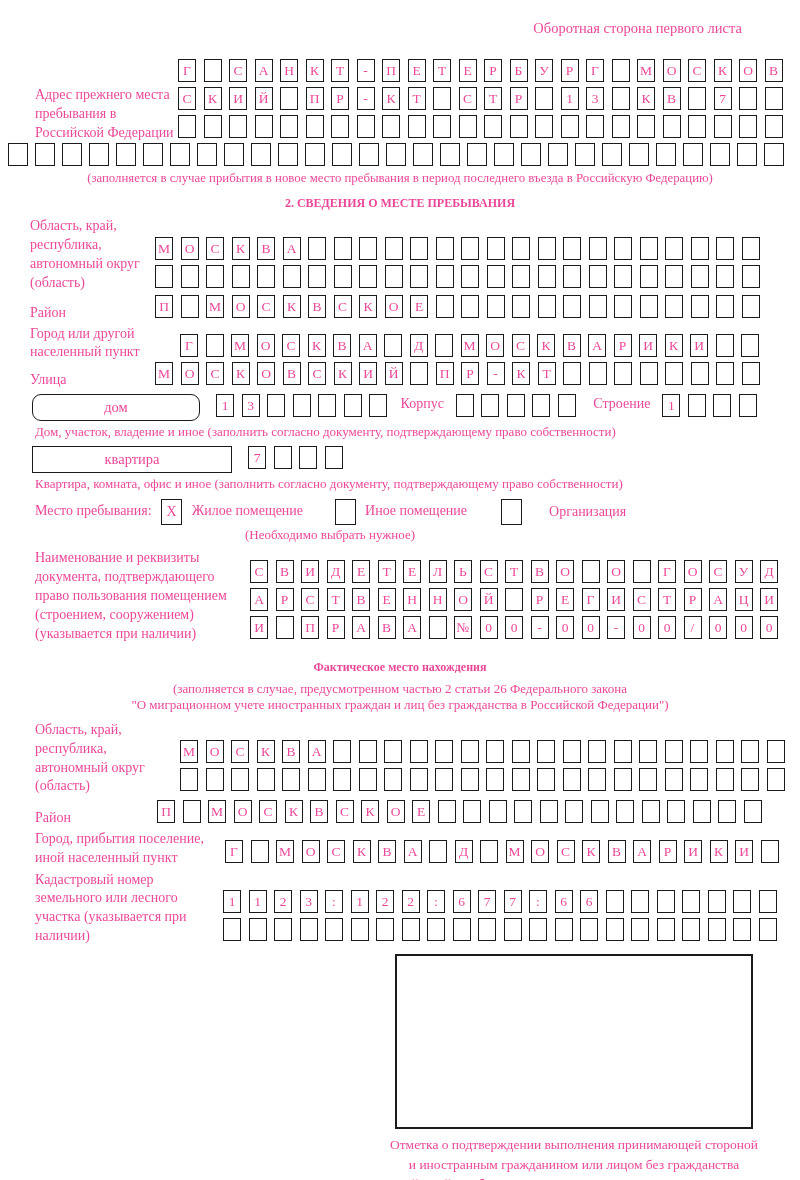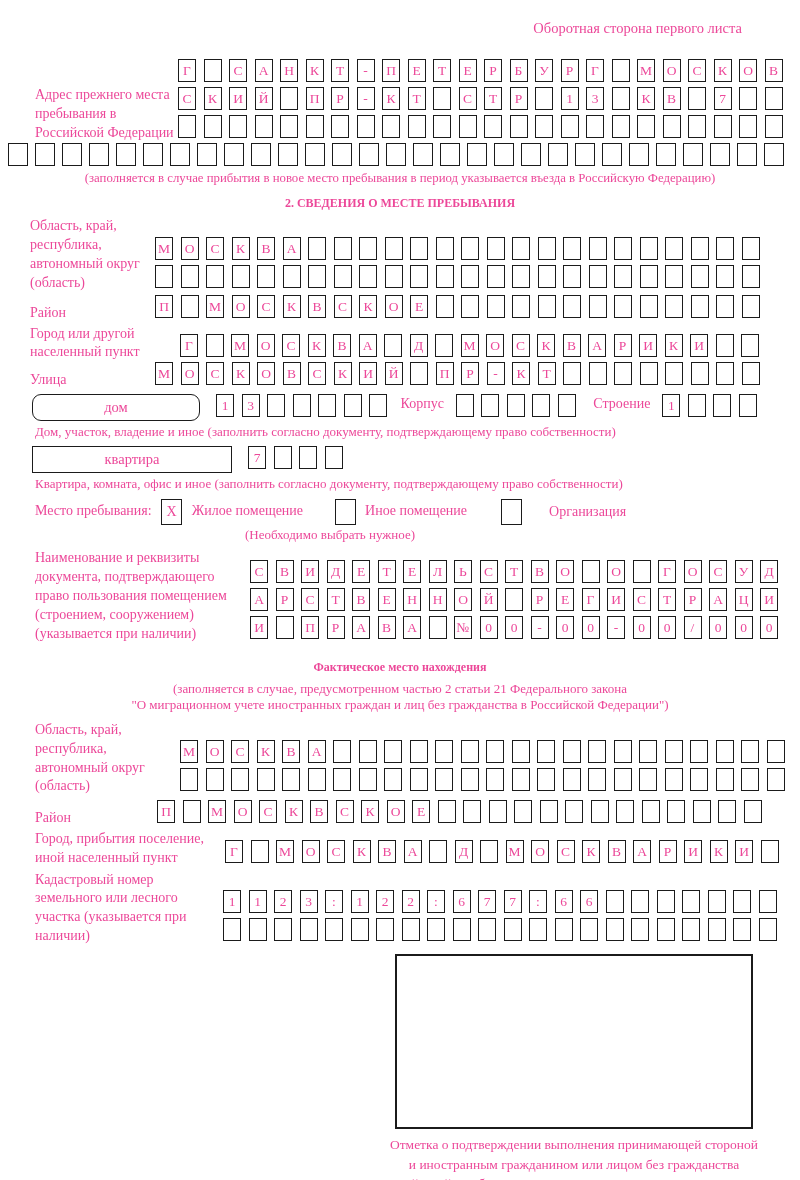--- a/index.html
+++ b/index.html
@@ -90,21 +90,21 @@
 
   <div class="field" style="margin:22px 0 0 35px;">
     <div class="flabel" style="width:143px;">Адрес прежнего места пребывания в Российской Федерации</div>
     <div class="rows">
       <div class="cellrow"><span class="cell">Г</span><span class="cell"></span><span class="cell">С</span><span class="cell">А</span><span class="cell">Н</span><span class="cell">К</span><span class="cell">Т</span><span class="cell">-</span><span class="cell">П</span><span class="cell">Е</span><span class="cell">Т</span><span class="cell">Е</span><span class="cell">Р</span><span class="cell">Б</span><span class="cell">У</span><span class="cell">Р</span><span class="cell">Г</span><span class="cell"></span><span class="cell">М</span><span class="cell">О</span><span class="cell">С</span><span class="cell">К</span><span class="cell">О</span><span class="cell">В</span></div>
       <div class="cellrow"><span class="cell">С</span><span class="cell">К</span><span class="cell">И</span><span class="cell">Й</span><span class="cell"></span><span class="cell">П</span><span class="cell">Р</span><span class="cell">-</span><span class="cell">К</span><span class="cell">Т</span><span class="cell"></span><span class="cell">С</span><span class="cell">Т</span><span class="cell">Р</span><span class="cell"></span><span class="cell">1</span><span class="cell">3</span><span class="cell"></span><span class="cell">К</span><span class="cell">В</span><span class="cell"></span><span class="cell">7</span><span class="cell"></span><span class="cell"></span></div>
       <div class="cellrow"><span class="cell"></span><span class="cell"></span><span class="cell"></span><span class="cell"></span><span class="cell"></span><span class="cell"></span><span class="cell"></span><span class="cell"></span><span class="cell"></span><span class="cell"></span><span class="cell"></span><span class="cell"></span><span class="cell"></span><span class="cell"></span><span class="cell"></span><span class="cell"></span><span class="cell"></span><span class="cell"></span><span class="cell"></span><span class="cell"></span><span class="cell"></span><span class="cell"></span><span class="cell"></span><span class="cell"></span></div>
     </div>
   </div>
   <div class="cellrow wide" style="margin-left:8px;"><span class="cell"></span><span class="cell"></span><span class="cell"></span><span class="cell"></span><span class="cell"></span><span class="cell"></span><span class="cell"></span><span class="cell"></span><span class="cell"></span><span class="cell"></span><span class="cell"></span><span class="cell"></span><span class="cell"></span><span class="cell"></span><span class="cell"></span><span class="cell"></span><span class="cell"></span><span class="cell"></span><span class="cell"></span><span class="cell"></span><span class="cell"></span><span class="cell"></span><span class="cell"></span><span class="cell"></span><span class="cell"></span><span class="cell"></span><span class="cell"></span><span class="cell"></span><span class="cell"></span></div>
-  <div class="note">(заполняется в случае прибытия в новое место пребывания в период указывается въезда в Российскую Федерацию)</div>
+  <div class="note">(заполняется в случае прибытия в новое место пребывания в период последнего въезда в Российскую Федерацию)</div>
 
   <div class="sect-title">2. СВЕДЕНИЯ О МЕСТЕ ПРЕБЫВАНИЯ</div>
 
   <div class="field" style="margin-left:30px;">
     <div class="flabel" style="width:125px;">Область, край, республика, автономный округ (область)</div>
     <div class="rows">
       <div class="cellrow"><span class="cell">М</span><span class="cell">О</span><span class="cell">С</span><span class="cell">К</span><span class="cell">В</span><span class="cell">А</span><span class="cell"></span><span class="cell"></span><span class="cell"></span><span class="cell"></span><span class="cell"></span><span class="cell"></span><span class="cell"></span><span class="cell"></span><span class="cell"></span><span class="cell"></span><span class="cell"></span><span class="cell"></span><span class="cell"></span><span class="cell"></span><span class="cell"></span><span class="cell"></span><span class="cell"></span><span class="cell"></span></div>
       <div class="cellrow"><span class="cell"></span><span class="cell"></span><span class="cell"></span><span class="cell"></span><span class="cell"></span><span class="cell"></span><span class="cell"></span><span class="cell"></span><span class="cell"></span><span class="cell"></span><span class="cell"></span><span class="cell"></span><span class="cell"></span><span class="cell"></span><span class="cell"></span><span class="cell"></span><span class="cell"></span><span class="cell"></span><span class="cell"></span><span class="cell"></span><span class="cell"></span><span class="cell"></span><span class="cell"></span><span class="cell"></span></div>
     </div>
   </div>
@@ -154,21 +154,21 @@
   <div class="field" style="margin:6px 0 0 35px;">
     <div class="flabel" style="width:215px;">Наименование и реквизиты документа, подтверждающего право пользования помещением (строением, сооружением) (указывается при наличии)</div>
     <div class="rows">
       <div class="cellrow"><span class="cell">С</span><span class="cell">В</span><span class="cell">И</span><span class="cell">Д</span><span class="cell">Е</span><span class="cell">Т</span><span class="cell">Е</span><span class="cell">Л</span><span class="cell">Ь</span><span class="cell">С</span><span class="cell">Т</span><span class="cell">В</span><span class="cell">О</span><span class="cell"></span><span class="cell">О</span><span class="cell"></span><span class="cell">Г</span><span class="cell">О</span><span class="cell">С</span><span class="cell">У</span><span class="cell">Д</span></div>
       <div class="cellrow"><span class="cell">А</span><span class="cell">Р</span><span class="cell">С</span><span class="cell">Т</span><span class="cell">В</span><span class="cell">Е</span><span class="cell">Н</span><span class="cell">Н</span><span class="cell">О</span><span class="cell">Й</span><span class="cell"></span><span class="cell">Р</span><span class="cell">Е</span><span class="cell">Г</span><span class="cell">И</span><span class="cell">С</span><span class="cell">Т</span><span class="cell">Р</span><span class="cell">А</span><span class="cell">Ц</span><span class="cell">И</span></div>
       <div class="cellrow"><span class="cell">И</span><span class="cell"></span><span class="cell">П</span><span class="cell">Р</span><span class="cell">А</span><span class="cell">В</span><span class="cell">А</span><span class="cell"></span><span class="cell">№</span><span class="cell">0</span><span class="cell">0</span><span class="cell">-</span><span class="cell">0</span><span class="cell">0</span><span class="cell">-</span><span class="cell">0</span><span class="cell">0</span><span class="cell">/</span><span class="cell">0</span><span class="cell">0</span><span class="cell">0</span></div>
     </div>
   </div>
 
   <div class="sect-title" style="margin-top:16px;">Фактическое место нахождения</div>
-  <div class="note" style="font-size:13px;">(заполняется в случае, предусмотренном частью 2 статьи 21 Федерального закона</div>
+  <div class="note" style="font-size:13px;">(заполняется в случае, предусмотренном частью 2 статьи 26 Федерального закона</div>
   <div class="note" style="font-size:13px;margin-top:0;">"О миграционном учете иностранных граждан и лиц без гражданства в Российской Федерации")</div>
 
   <div class="field" style="margin-left:35px;margin-top:8px;">
     <div class="flabel" style="width:145px;">Область, край, республика, автономный округ (область)</div>
     <div class="rows">
       <div class="cellrow"><span class="cell">М</span><span class="cell">О</span><span class="cell">С</span><span class="cell">К</span><span class="cell">В</span><span class="cell">А</span><span class="cell"></span><span class="cell"></span><span class="cell"></span><span class="cell"></span><span class="cell"></span><span class="cell"></span><span class="cell"></span><span class="cell"></span><span class="cell"></span><span class="cell"></span><span class="cell"></span><span class="cell"></span><span class="cell"></span><span class="cell"></span><span class="cell"></span><span class="cell"></span><span class="cell"></span><span class="cell"></span></div>
       <div class="cellrow"><span class="cell"></span><span class="cell"></span><span class="cell"></span><span class="cell"></span><span class="cell"></span><span class="cell"></span><span class="cell"></span><span class="cell"></span><span class="cell"></span><span class="cell"></span><span class="cell"></span><span class="cell"></span><span class="cell"></span><span class="cell"></span><span class="cell"></span><span class="cell"></span><span class="cell"></span><span class="cell"></span><span class="cell"></span><span class="cell"></span><span class="cell"></span><span class="cell"></span><span class="cell"></span><span class="cell"></span></div>
     </div>
   </div>
 

